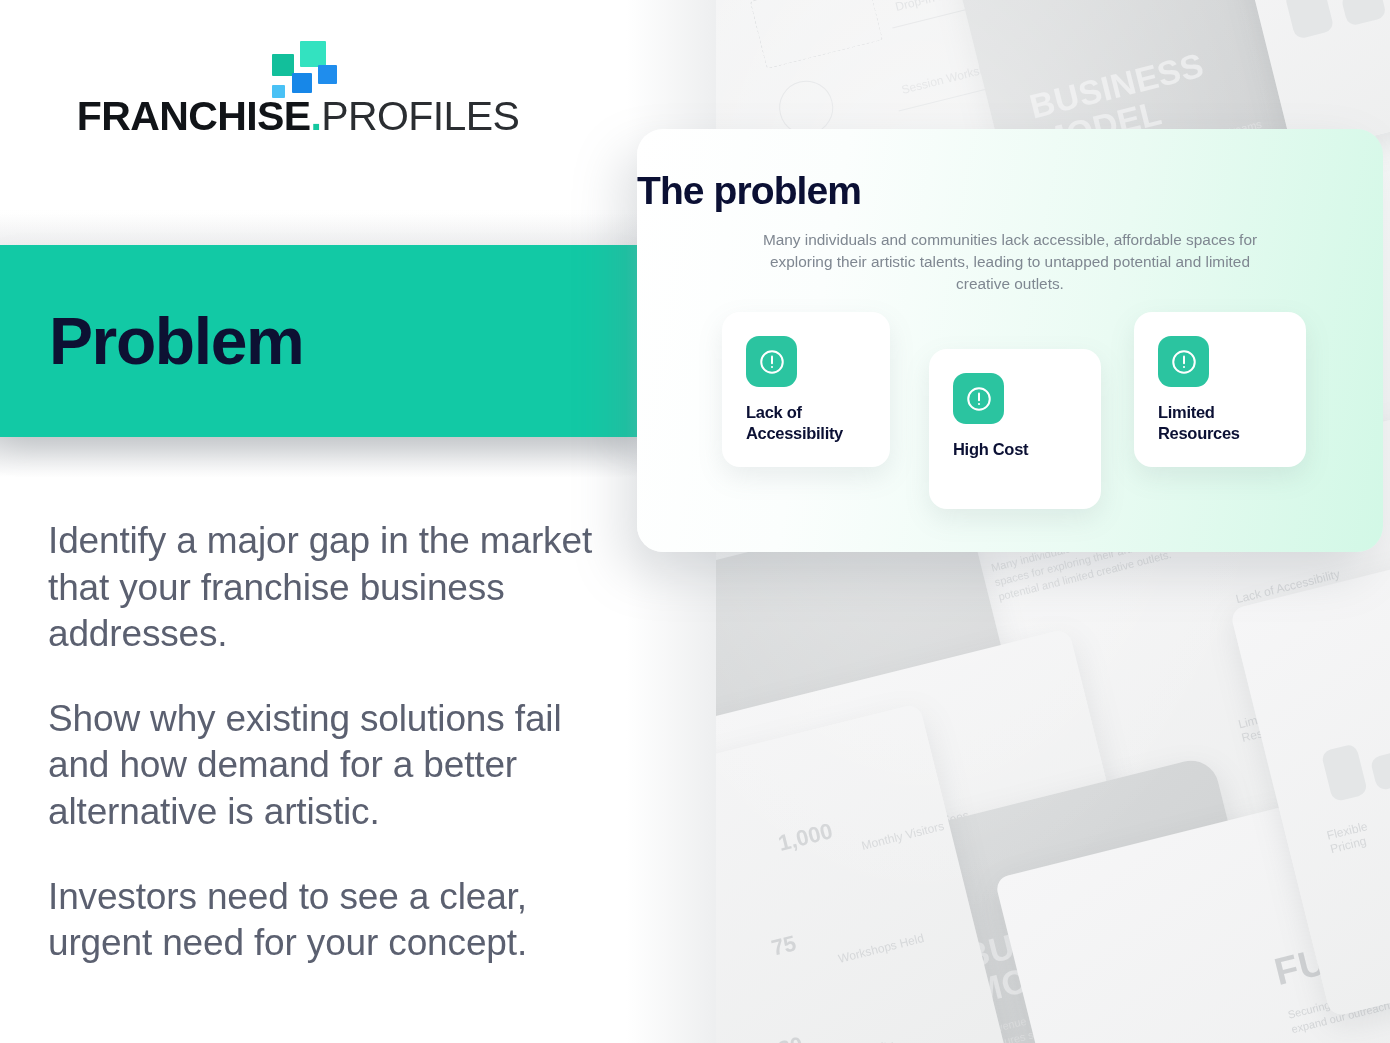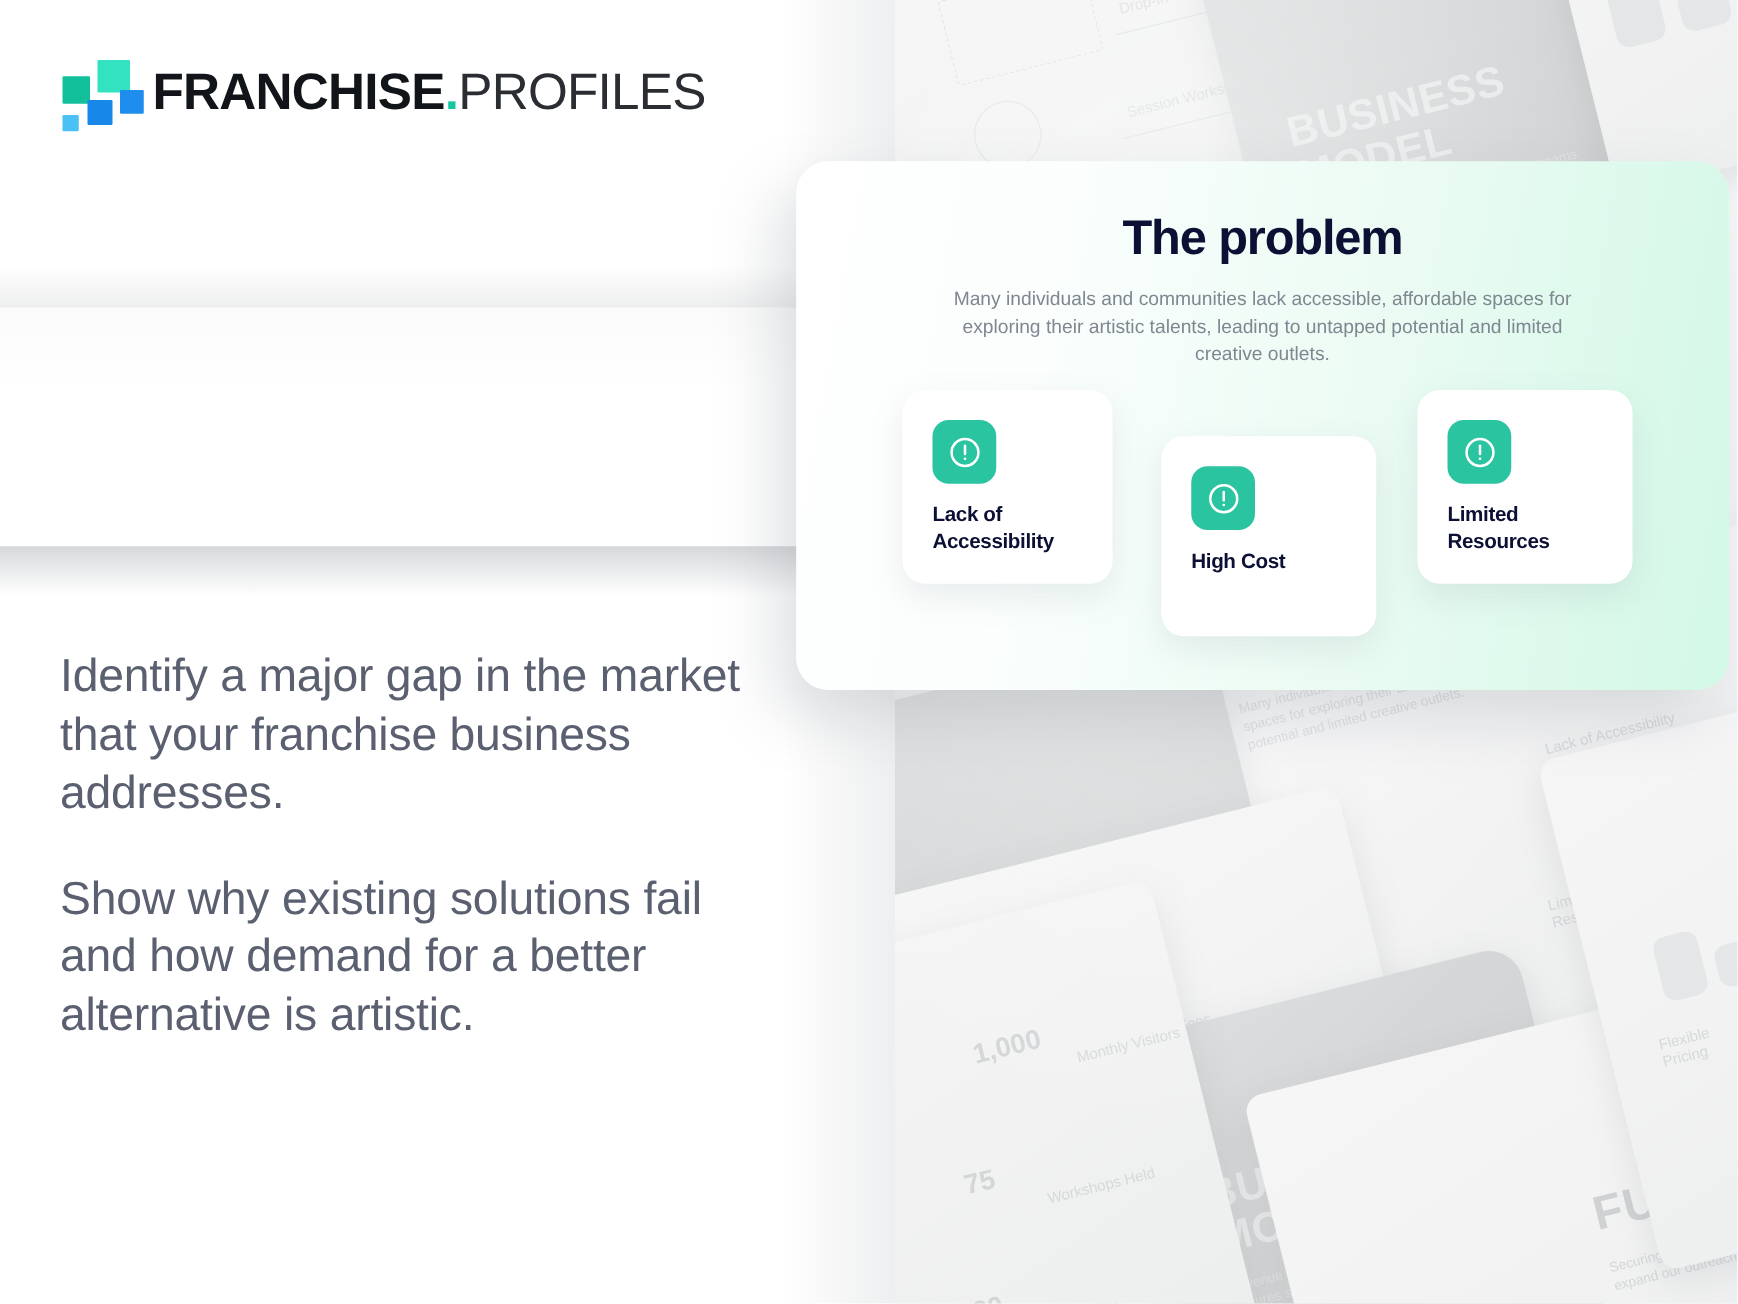--- a/index.html
+++ b/index.html
@@ -109,21 +109,21 @@
     pointer-events: none;
   }
 
   
   .logo-wrap {
     position: absolute;
     left: 48px; top: 40px;
     width: 500px; height: 70px;
     display: flex;
     align-items: center;
-    gap: 18px;
+    flex-direction: column;
   }
   .logo-mark {
     position: relative;
     width: 56px; height: 56px;
     flex: 0 0 56px;
   }
   .logo-mark i {
     position: absolute;
     display: block;
     border-radius: 1px;
@@ -198,21 +198,21 @@
     width: 746px; height: 423px;
     border-radius: 26px;
     background: linear-gradient(100deg, #ffffff 0%, #fbfefd 26%, #eafbf3 62%, #d2f8e6 100%);
     box-shadow: -18px 22px 48px rgba(120,128,135,0.22);
     overflow: hidden;
   }
 
   .pc-title {
     position: absolute;
     left: 0; right: 0; top: 40px;
-    text-align: center;
+    text-align: left;
     font-size: 39px;
     font-weight: 800;
     letter-spacing: -0.9px;
     color: #0b1034;
   }
   .pc-sub {
     position: absolute;
     left: 50%;
     transform: translateX(-50%);
     top: 100px;
@@ -346,25 +346,29 @@
         <i class="lm3"></i>
         <i class="lm4"></i>
         <i class="lm5"></i>
       </span>
       <span class="logo-text">
         <span class="logo-bold">FRANCHISE</span><span class="logo-dot">.</span><span class="logo-light">PROFILES</span>
       </span>
     </div>
 
     <div class="band-shadow-top"></div>
+    <div class="green-band">
+      <span class="band-title">Problem</span>
+    </div>
     <div class="band-shadow-bottom"></div>
 
     <div class="body-copy">
       <p>Identify a major gap in the market that your franchise business addresses.</p>
       <p>Show why existing solutions fail and how demand for a better alternative is artistic.</p>
+      <p>Investors need to see a clear, urgent need for your concept.</p>
     </div>
 
   </div>
 
   <div class="preview-card">
 
     <div class="pc-title">The problem</div>
     <div class="pc-sub">Many individuals and communities lack accessible, affordable spaces for exploring their artistic talents, leading to untapped potential and limited creative outlets.</div>
 
     <div class="feat feat-1">

